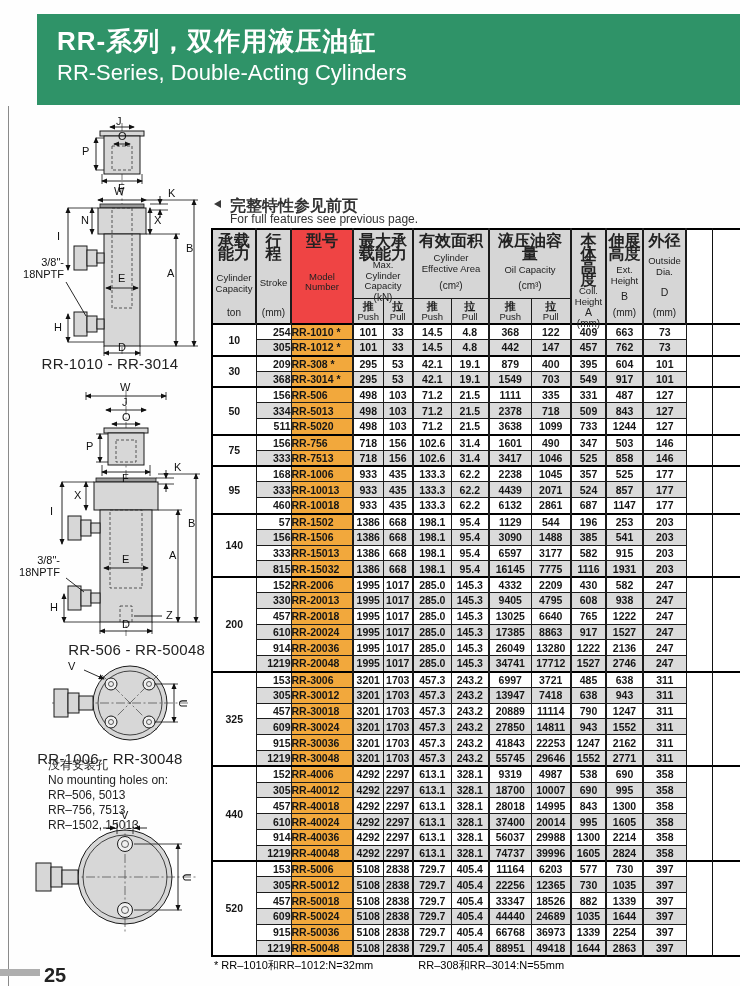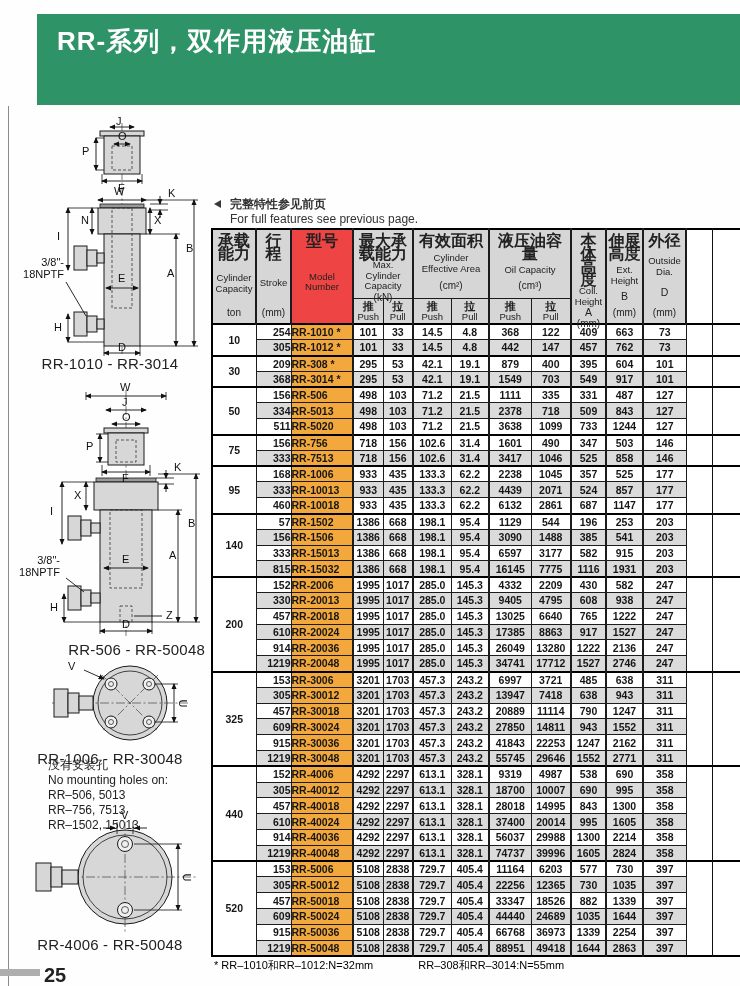--- a/index.html
+++ b/index.html
@@ -8,21 +8,21 @@
   
   .banner{position:absolute;left:37px;top:14px;width:703px;height:91px;background:#2F9368;
           box-sizing:border-box;padding:10px 0 0 20px;}
   .banner .t-zh{display:block;color:#fff;font-size:26px;font-weight:700;line-height:34px;letter-spacing:1px;}
   .banner .t-en{display:block;color:#fff;font-size:22px;font-weight:400;line-height:30px;}
   .left-rule{position:absolute;left:8px;top:106px;width:1px;height:880px;background:#8a8a8a;}
   
   .intro{position:absolute;left:214px;top:196px;}
   .tri{position:absolute;left:0;top:4px;width:0;height:0;border-top:4px solid transparent;
        border-bottom:4px solid transparent;border-right:7px solid #3a3a3a;}
-  .intro .zh{position:absolute;left:16px;top:0;font-size:12px;font-weight:700;color:#333;white-space:nowrap;}
+  .intro .zh{position:absolute;left:16px;top:0;font-size:16px;font-weight:700;color:#333;white-space:nowrap;}
   .intro .en{position:absolute;left:16px;top:16px;font-size:12px;color:#333;white-space:nowrap;}
   
   .fig{position:absolute;}
   .fig svg{position:absolute;left:0;top:0;}
   .part{fill:#d7d7d7;stroke:#1a1a1a;stroke-width:1;}
   .band{fill:#999;stroke:#1a1a1a;stroke-width:0.8;}
   .hole{fill:#efefef;stroke:#1a1a1a;stroke-width:1;}
   .dash{fill:none;stroke:#333;stroke-width:0.8;stroke-dasharray:3 2;}
   .cl{fill:none;stroke:#444;stroke-width:0.7;stroke-dasharray:9 2.5 2 2.5;}
   .dl{fill:none;stroke:#111;stroke-width:0.9;}
@@ -69,20 +69,21 @@
   .footnote{position:absolute;left:214px;top:958px;font-size:11px;color:#000;white-space:nowrap;}
   .footnote .p2{margin-left:42px;}
 </style>
 </head>
 <body>
 
 <div class="page">
 
   <div class="banner">
     <span class="t-zh">RR-系列，双作用液压油缸</span>
+    <span class="t-en">RR-Series, Double-Acting Cylinders</span>
   </div>
   <div class="left-rule"></div>
 
   <div class="intro">
     <span class="tri"></span>
     <span class="zh">完整特性参见前页</span>
     <span class="en">For full features see previous page.</span>
   </div>
 
   <div class="fig" style="left:10px;top:118px;width:200px;height:238px;">
@@ -297,21 +298,20 @@
         <line class="tick" x1="123" y1="8" x2="123" y2="20"></line>
       <line class="dl" x1="93" y1="14" x2="105" y2="14" marker-end="url(#ah)"></line>
       <line class="dl" x1="137" y1="14" x2="125" y2="14" marker-end="url(#ah)"></line>
       <line class="tick" x1="124" y1="30" x2="172" y2="30"></line>
         <line class="tick" x1="124" y1="96" x2="172" y2="96"></line>
       <line class="dl" x1="168" y1="30" x2="168" y2="96" marker-start="url(#ah)" marker-end="url(#ah)"></line>
     </svg>
     <span class="dim" style="left:111px;top:-4px;">V</span>
     <span class="dim rot" style="left:173px;top:58px;">U</span>
   </div>
-  <div class="figcap" style="top:936px;">RR-4006 - RR-50048</div>
 
   <div class="pgbar"></div>
   <div class="pageno">25</div>
 
   <table class="spec">
     <colgroup>
       <col style="width:44px">
         <col style="width:35px">
         <col style="width:62px">
       <col style="width:30px">

